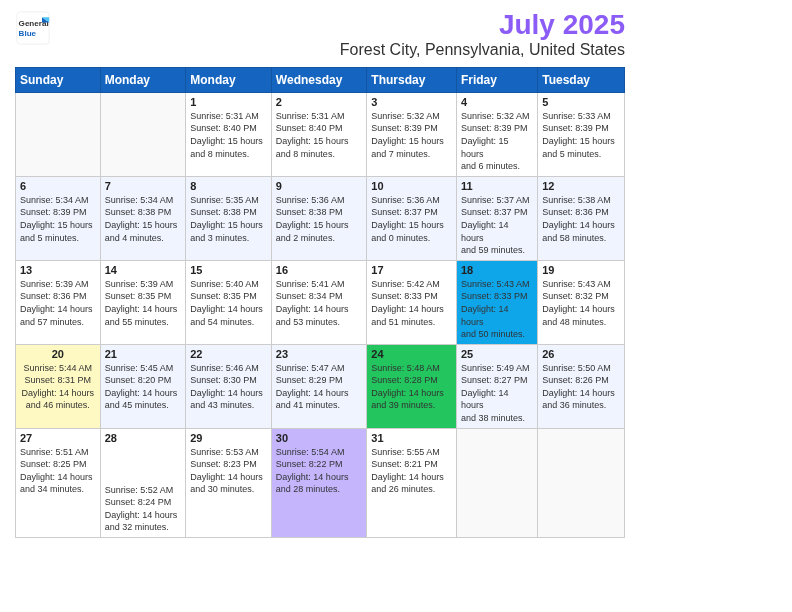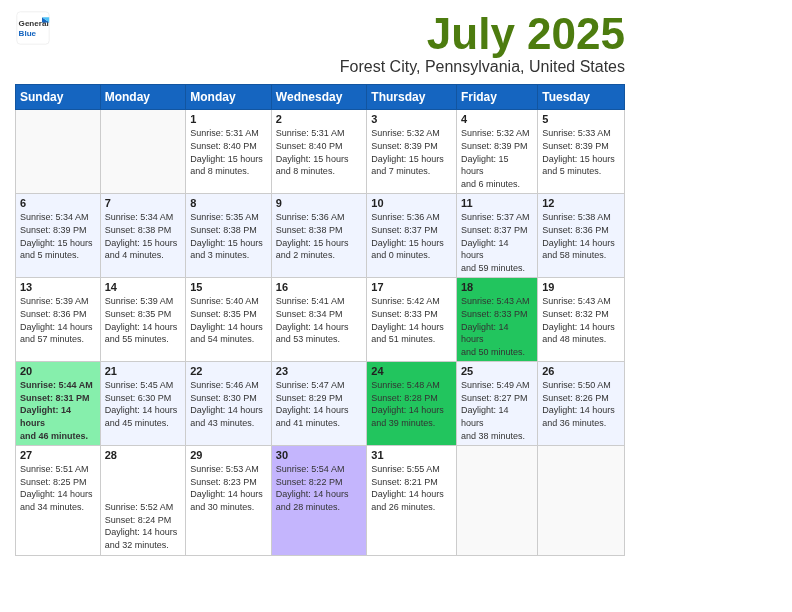--- a/index.html
+++ b/index.html
@@ -29,23 +29,23 @@
     }
     .logo-icon {
       width: 36px;
       height: 36px;
       margin-right: 2px;
     }
     .title-block {
       text-align: right;
     }
     .month-title {
-      font-size: 44px;
+      font-size: 28px;
       font-weight: bold;
-      color: #4d7c0f;
+      color: #8b5cf6;
       line-height: 1.1;
     }
     .location-title {
       font-size: 16px;
       color: #333;
     }
     .calendar {
       width: 100%;
       border-collapse: collapse;
       border: 1px solid #ccc;
@@ -236,47 +236,47 @@
 Daylight: 14 hours
 and 53 minutes.</div>
           </td>
           <td style="background: rgb(255, 255, 255);">
             <div class="day-number">17</div>
             <div class="day-info" style="white-space: pre-line;">Sunrise: 5:42 AM
 Sunset: 8:33 PM
 Daylight: 14 hours
 and 51 minutes.</div>
           </td>
-          <td style="background: #22c55e;">
+          <td style="background: #0ea5e9;">
             <div class="day-number">18</div>
             <div class="day-info" style="white-space: pre-line;">Sunrise: 5:43 AM
 Sunset: 8:33 PM
 Daylight: 14 hours
 and 50 minutes.</div>
           </td>
           <td style="background: rgb(255, 255, 255);">
             <div class="day-number">19</div>
             <div class="day-info" style="white-space: pre-line;">Sunrise: 5:43 AM
 Sunset: 8:32 PM
 Daylight: 14 hours
 and 48 minutes.</div>
           </td>
         </tr>
         <tr>
-          <td style="background: #86efac;">
+          <td style="background: #fef9c3; text-align: center;">
             <div class="day-number">20</div>
-            <div class="day-info" style="white-space: pre-line; font-weight: bold;">Sunrise: 5:44 AM
+            <div class="day-info" style="white-space: pre-line;">Sunrise: 5:44 AM
 Sunset: 8:31 PM
 Daylight: 14 hours
 and 46 minutes.</div>
           </td>
           <td style="background: rgb(240, 244, 255);">
             <div class="day-number">21</div>
             <div class="day-info" style="white-space: pre-line;">Sunrise: 5:45 AM
-Sunset: 6:30 PM
+Sunset: 8:20 PM
 Daylight: 14 hours
 and 45 minutes.</div>
           </td>
           <td style="background: rgb(240, 244, 255);">
             <div class="day-number">22</div>
             <div class="day-info" style="white-space: pre-line;">Sunrise: 5:46 AM
 Sunset: 8:30 PM
 Daylight: 14 hours
 and 43 minutes.</div>
           </td>

